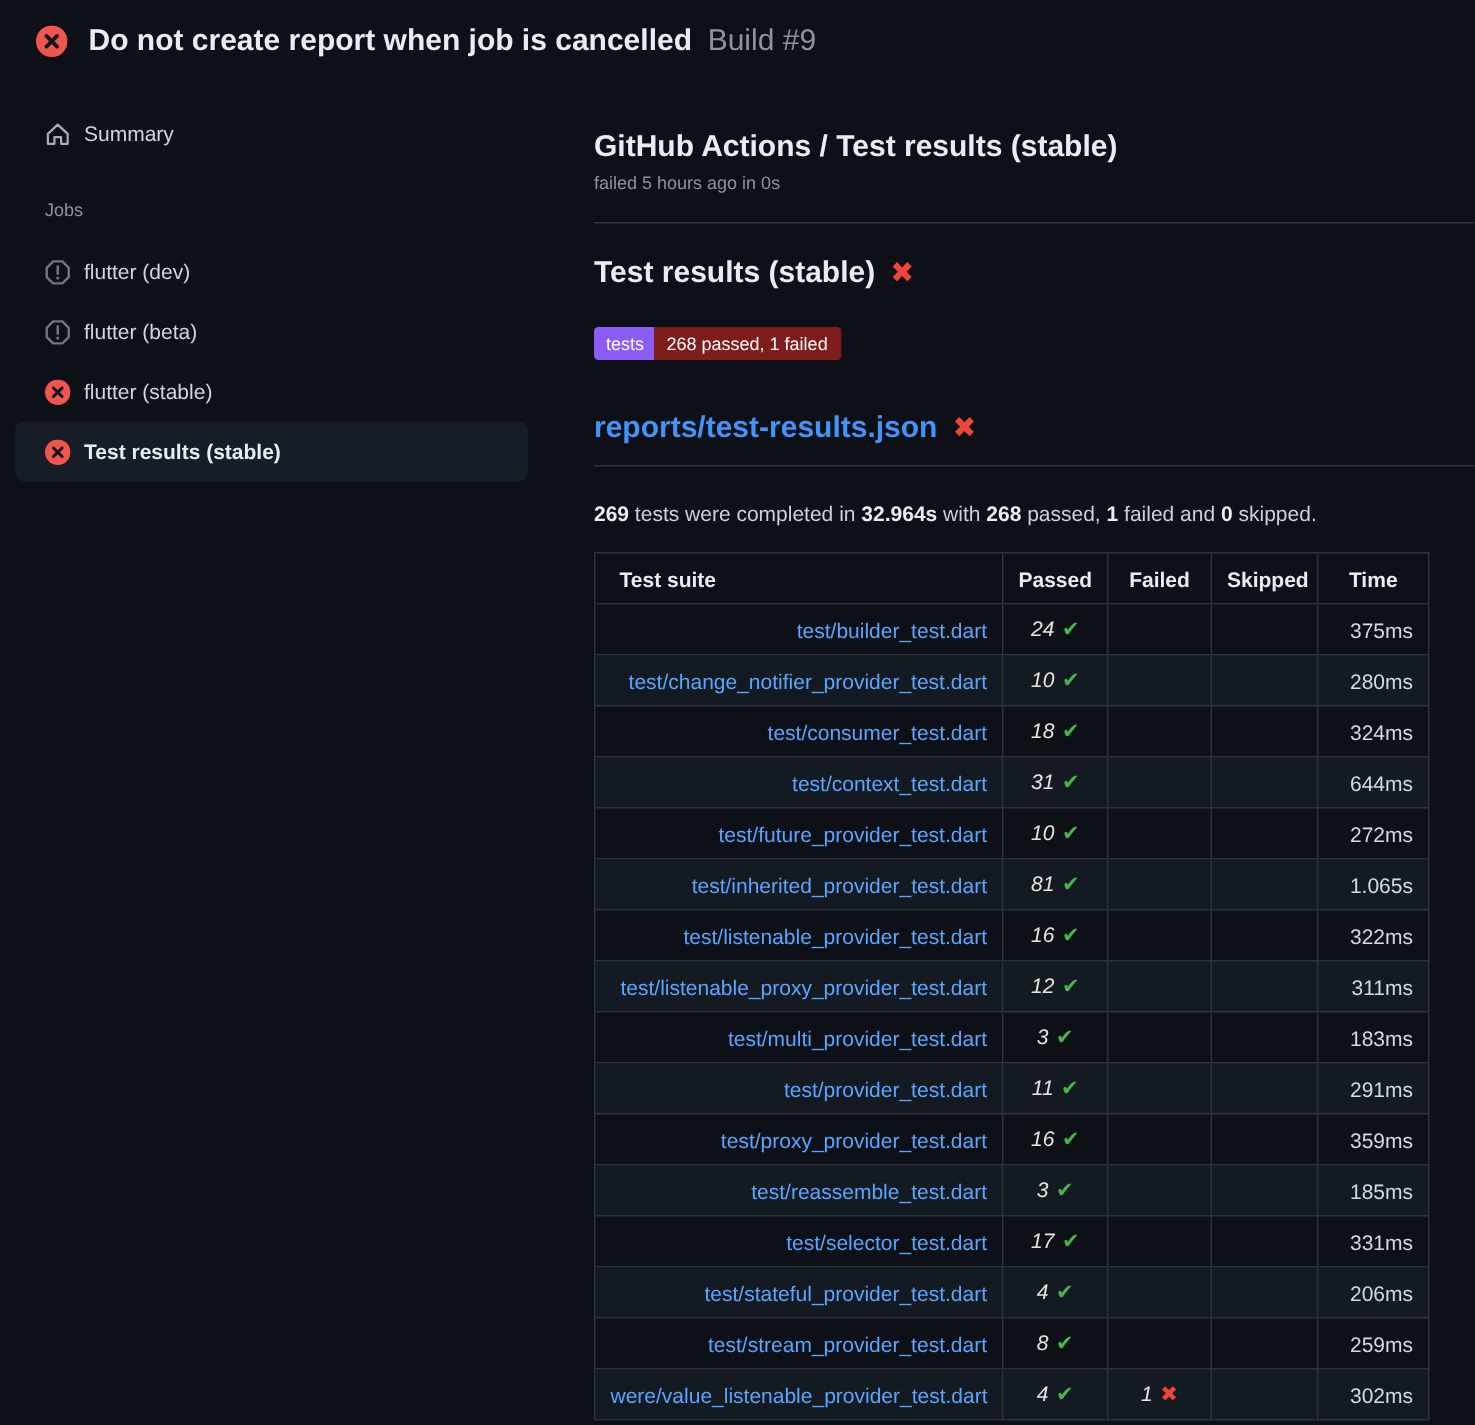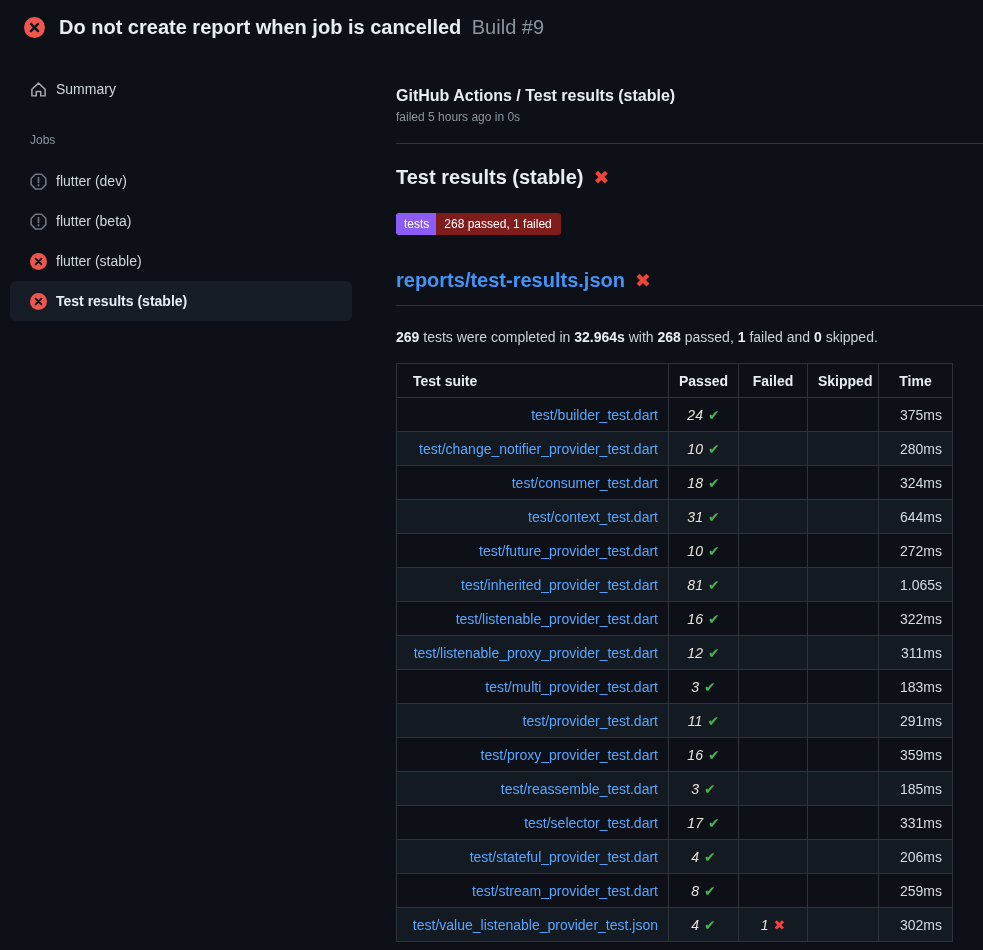--- a/index.html
+++ b/index.html
@@ -42,21 +42,21 @@
   .job-item {
     display: flex; align-items: center; gap: 9px;
     height: 40px; margin: 0 44px 0 10px;
     padding: 0 20px; border-radius: 6px;
     font-size: 14px; color: #ced6dd; cursor: pointer;
   }
   .job-item.selected { background: #171d26; color: #e6edf3; font-weight: 700; }
   .job-icon { width: 17px; height: 17px; display: inline-flex; flex: 0 0 auto; }
 
   
-  .breadcrumb { font-size: 16px; font-weight: 700; color: #e6edf3; }
+  .breadcrumb { font-size: 20px; font-weight: 700; color: #e6edf3; }
   .run-meta { font-size: 12px; color: #8b949e; margin-top: 5px; }
   .divider { border-bottom: 1px solid #30363d; margin-top: 19px; }
 
   .section-h {
     display: flex; align-items: center; gap: 10px;
     margin-top: 22px;
     font-size: 20px; font-weight: 700; color: #e6edf3;
   }
   .hx { color: #ef4538; font-size: 19px; font-weight: 700; line-height: 1;
         font-family: "DejaVu Sans", sans-serif; }
@@ -327,21 +327,21 @@
 
   <tr>
     <td class="suite"><a>test/stream_provider_test.dart</a></td>
     <td class="num passed"><span class="val">8</span><span class="mark check">✔</span></td>
     <td class="num failed"></td>
     <td class="num skipped"></td>
     <td class="time">259ms</td>
   </tr>
 
   <tr>
-    <td class="suite"><a>test/value_listenable_provider_test.json</a></td>
+    <td class="suite"><a>were/value_listenable_provider_test.dart</a></td>
     <td class="num passed"><span class="val">4</span><span class="mark check">✔</span></td>
     <td class="num failed"><span class="val">1</span><span class="mark cross">✖</span></td>
     <td class="num skipped"></td>
     <td class="time">302ms</td>
   </tr>
 </tbody>
     </table>
   </div>
 </div>
 

